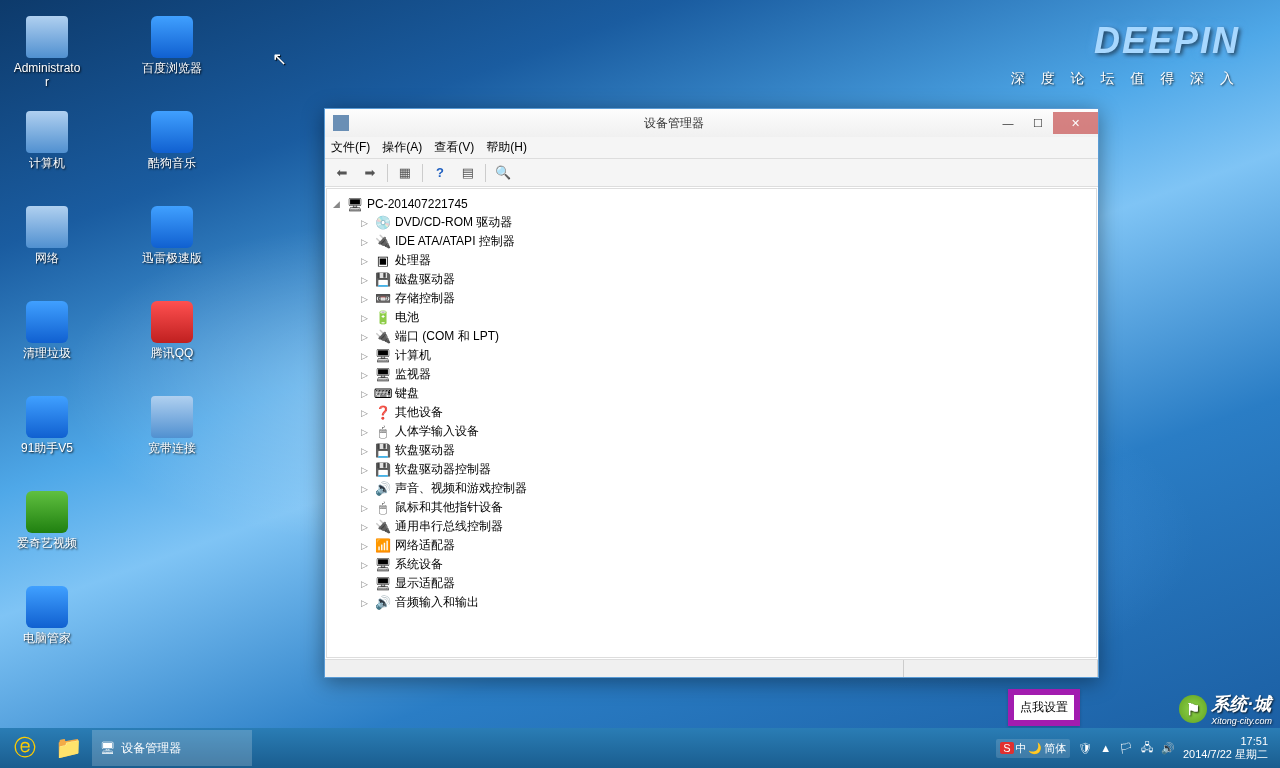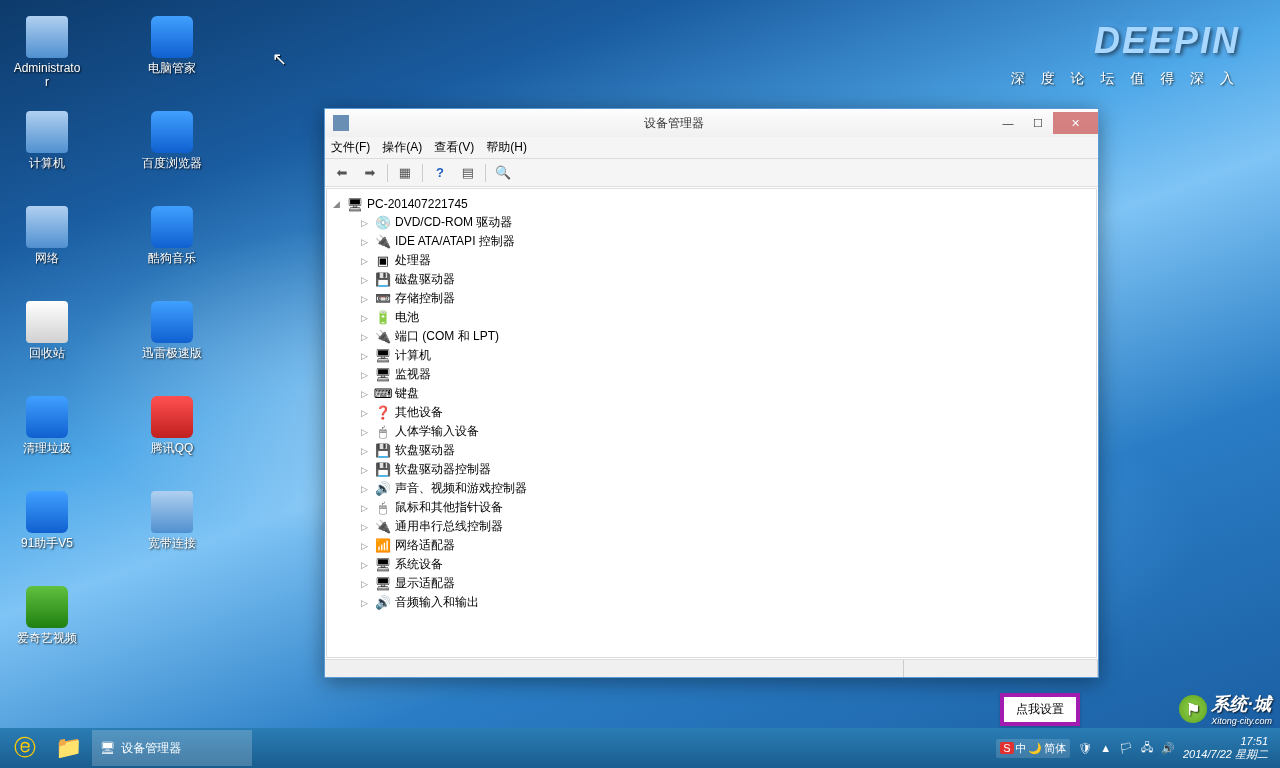--- a/index.html
+++ b/index.html
@@ -24,29 +24,29 @@
 .toolbar { height: 28px; background: #f5f5f5; border-bottom: 1px solid #ddd; display: flex; align-items: center; padding: 0 6px; gap: 6px; }
 .tool-btn { width: 22px; height: 22px; display: flex; align-items: center; justify-content: center; font-size: 13px; color: #555; cursor: pointer; border: 1px solid transparent; }
 .tool-sep { width: 1px; height: 18px; background: #ccc; }
 .tree-area { flex: 1; background: #fff; padding: 6px 4px; overflow: auto; font-size: 12px; border: 1px solid #ddd; margin: 1px; }
 .tree-root { display: flex; align-items: center; gap: 4px; padding: 1px 2px; }
 .tree-node { display: flex; align-items: center; gap: 4px; padding: 1px 2px; margin-left: 28px; cursor: pointer; }
 .tree-arrow { color: #888; font-size: 9px; width: 10px; display: inline-block; }
 .tree-icon { width: 16px; height: 16px; display: inline-flex; align-items: center; justify-content: center; font-size: 13px; }
 .statusbar { height: 18px; background: #f0f0f0; border-top: 1px solid #ddd; display: flex; }
 .statusbar-section { flex: 1; border-right: 1px solid #ccc; }
-.popup-btn { position: absolute; right: 200px; bottom: 42px; background: #fff; border: 4px solid #a21caf; padding: 4px 12px; font-size: 12px; cursor: pointer; box-shadow: 0 1px 3px rgba(0,0,0,0.2); }
+.popup-btn { position: absolute; right: 200px; bottom: 42px; background: #fff; border: 6px solid #a21caf; padding: 4px 6px; font-size: 12px; cursor: pointer; box-shadow: 0 1px 3px rgba(0,0,0,0.2); }
 .watermark { position: absolute; right: 8px; bottom: 42px; display: flex; align-items: center; gap: 4px; color: #fff; font-size: 18px; font-weight: bold; font-style: italic; text-shadow: 1px 1px 2px rgba(0,0,0,0.8); }
 .watermark .globe { width: 28px; height: 28px; border-radius: 50%; background: radial-gradient(#8fd44a, #5fa020); display: flex; align-items: center; justify-content: center; color: #fff; font-size: 16px; font-style: normal; }
 .taskbar { position: absolute; bottom: 0; left: 0; right: 0; height: 40px; background: linear-gradient(#2a7db5, #1a5d8f); display: flex; align-items: center; padding: 0 4px; }
 .taskbar-item { height: 36px; min-width: 42px; display: flex; align-items: center; justify-content: center; cursor: pointer; margin-right: 2px; }
 .taskbar-item.active { background: rgba(255,255,255,0.2); min-width: 160px; justify-content: flex-start; padding: 0 8px; gap: 6px; color: #fff; font-size: 12px; }
 .taskbar-right { margin-left: auto; display: flex; align-items: center; gap: 8px; color: #fff; font-size: 11px; padding-right: 8px; }
 .ime-box { display: flex; align-items: center; gap: 2px; background: rgba(255,255,255,0.15); padding: 2px 4px; border-radius: 2px; }
-.clock { text-align: right; line-height: 1.2; font-style: italic; }
+.clock { text-align: right; line-height: 1.2; }
 .cursor { position: absolute; left: 272px; top: 48px; font-size: 18px; color: #fff; text-shadow: 1px 1px 1px #000; pointer-events: none; }
 .ico-generic{background:linear-gradient(#b0d0f0,#5090d0);border-radius:4px;width:40px;height:40px;}
 .ico-orange{background:linear-gradient(#ffa030,#e07010);border-radius:6px;width:40px;height:40px;}
 .ico-blue{background:linear-gradient(#40a0ff,#1060d0);border-radius:6px;width:40px;height:40px;}
 .ico-green{background:linear-gradient(#60c040,#208010);border-radius:6px;width:40px;height:40px;}
 .ico-red{background:linear-gradient(#ff5050,#c02020);border-radius:6px;width:40px;height:40px;}
 .ico-white{background:linear-gradient(#ffffff,#d0d0d0);border-radius:4px;width:40px;height:40px;}
 </style>
 </head>
 <body>
@@ -65,24 +65,20 @@
     </div>
     <div class="desktop-icon">
       <div class="icon-img ico-generic"></div>
       <div class="icon-label">计算机</div>
     </div>
     <div class="desktop-icon">
       <div class="icon-img ico-generic"></div>
       <div class="icon-label">网络</div>
     </div>
     <div class="desktop-icon">
-      <div class="icon-img ico-white"></div>
-      <div class="icon-label">回收站</div>
-    </div>
-    <div class="desktop-icon">
       <div class="icon-img ico-blue"></div>
       <div class="icon-label">清理垃圾</div>
     </div>
     <div class="desktop-icon">
       <div class="icon-img ico-blue"></div>
       <div class="icon-label">91助手V5</div>
     </div>
     <div class="desktop-icon">
       <div class="icon-img ico-green"></div>
       <div class="icon-label">爱奇艺视频</div>

